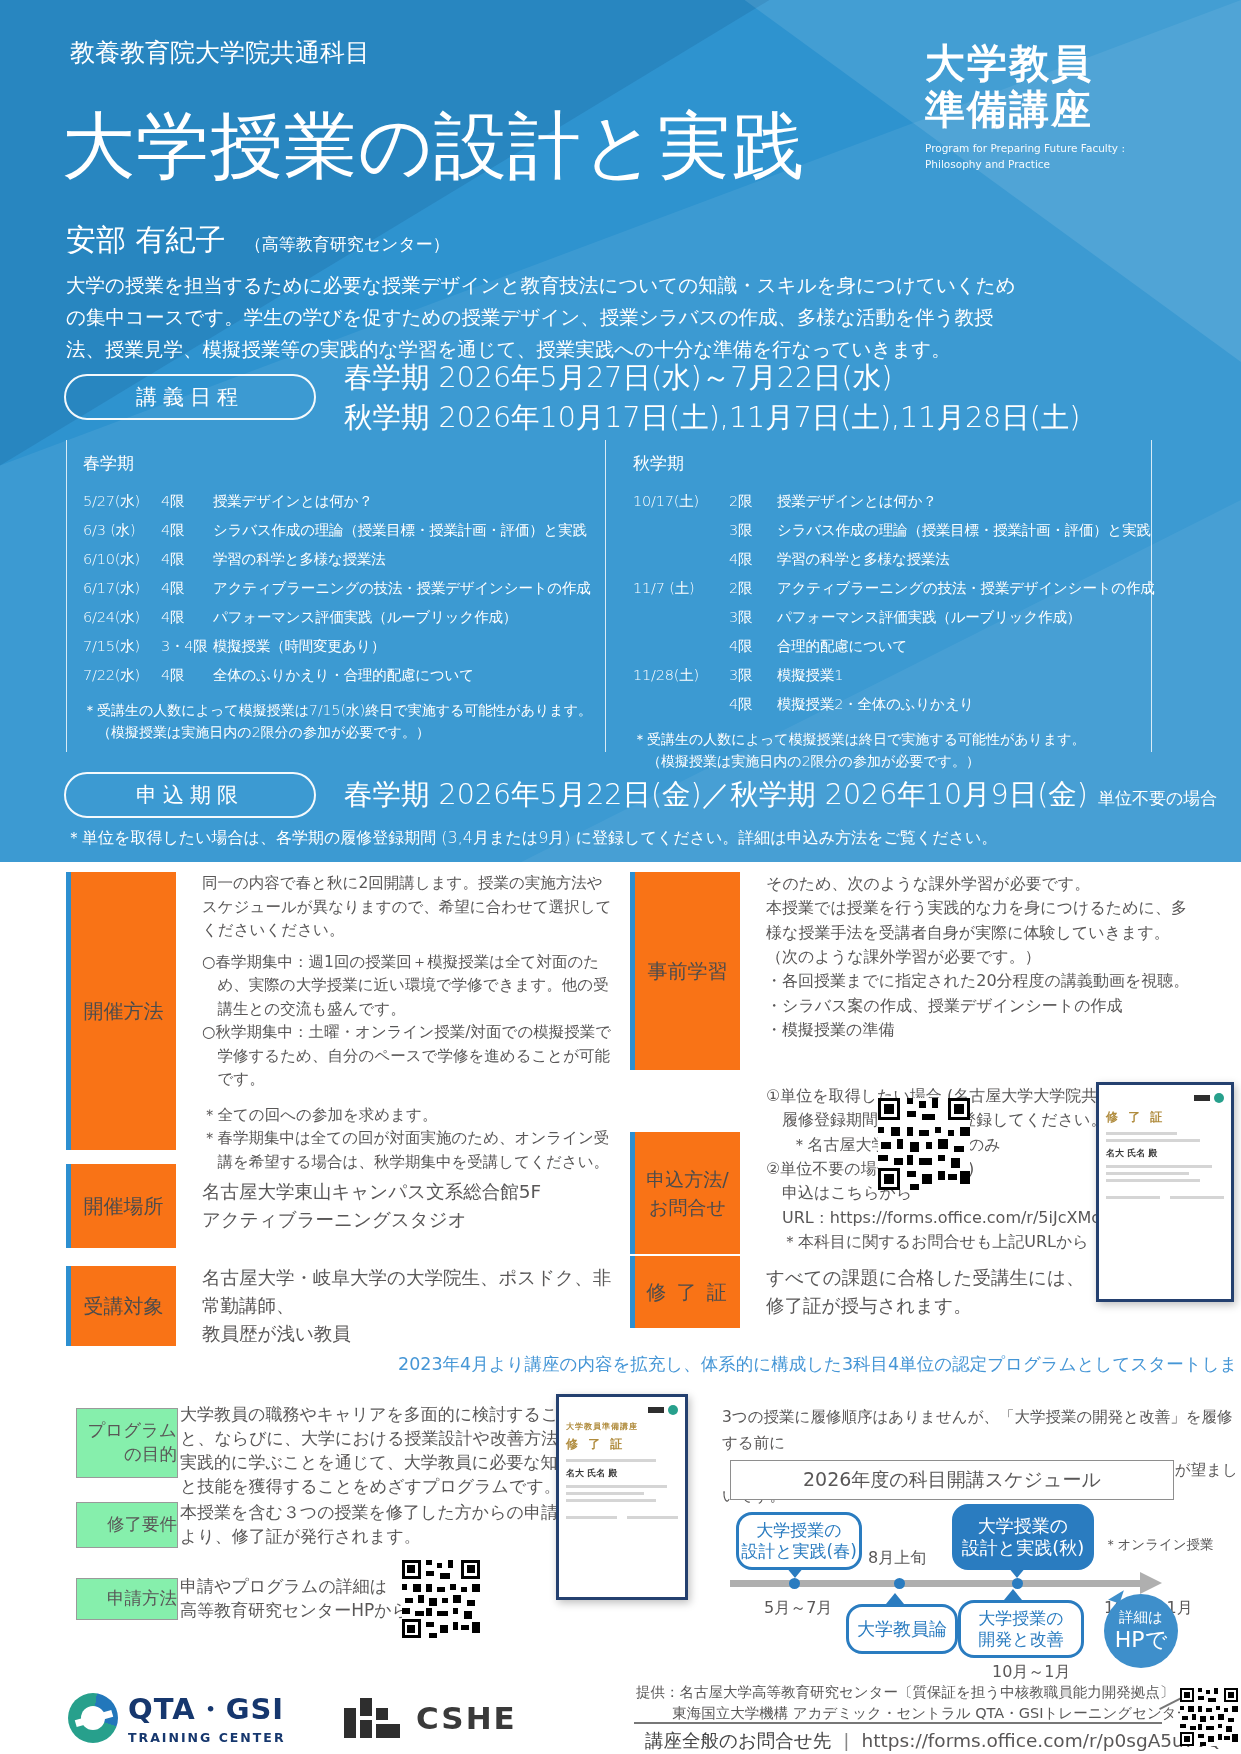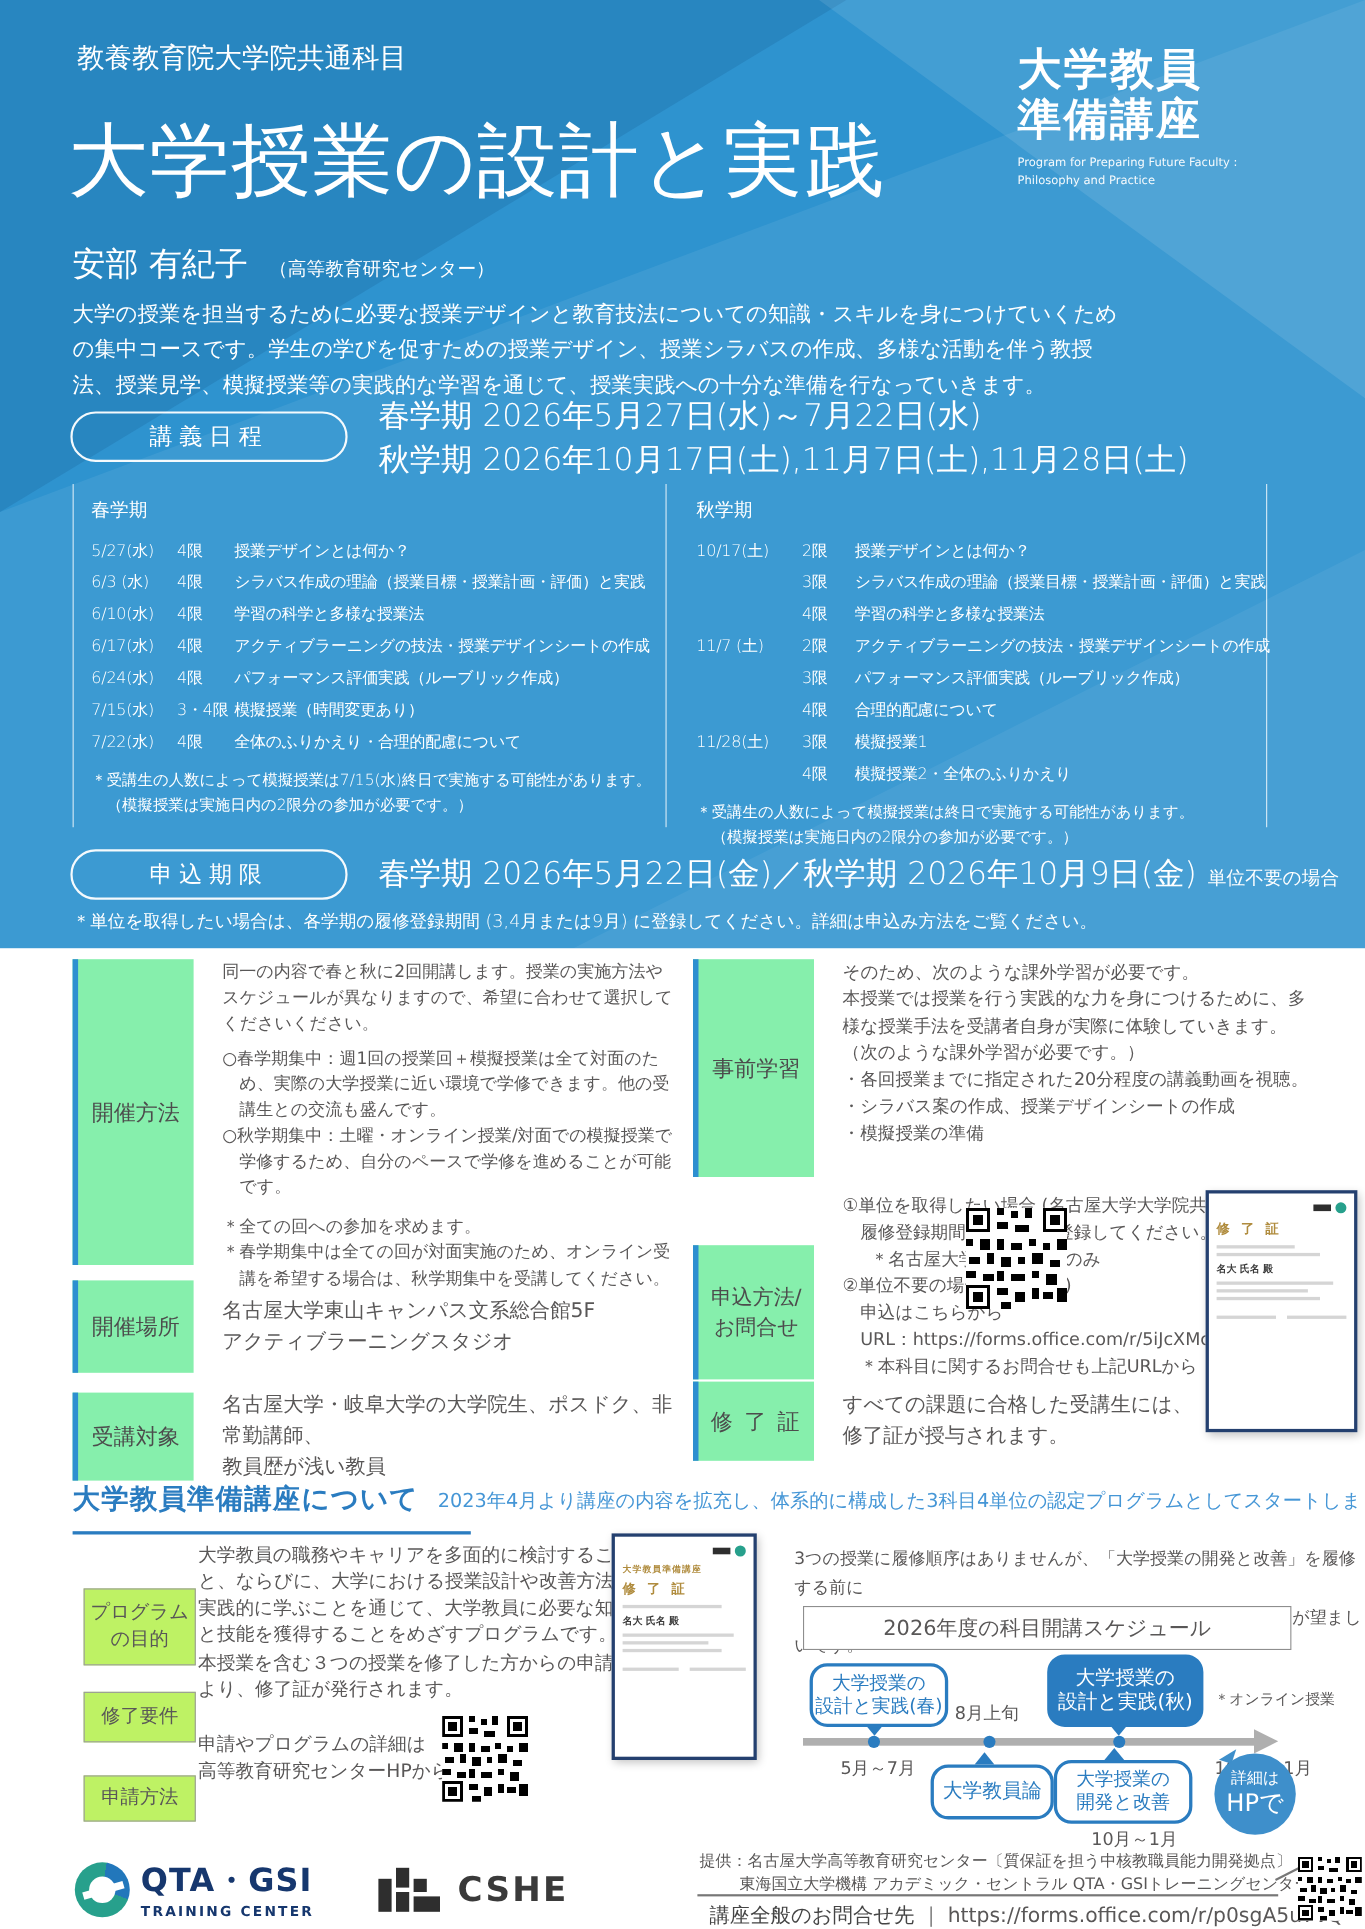--- a/index.html
+++ b/index.html
@@ -34,21 +34,21 @@
   .sched-season { font-size:17px; margin-bottom:12px; font-weight:300; }
   .srow { display:grid; grid-template-columns:78px 52px 1fr; font-size:14.5px; line-height:2.0; font-weight:300; letter-spacing:-0.2px; white-space:nowrap; }
   .fall .srow { grid-template-columns:96px 48px 1fr; }
   .sched-note { margin-top:10px; font-size:14px; line-height:1.55; font-weight:300; }
   .apply-date { position:absolute; left:344px; top:776px; color:#fff; font-size:28.5px; font-weight:300; white-space:nowrap; }
   .apply-suffix { font-size:17px; margin-left:10px; }
   .apply-note { position:absolute; left:66px; top:828px; color:#fff; font-size:16px; font-weight:300; }
 
   
   .iblock { position:absolute; display:flex; }
-  .ilabel { width:110px; background:#86efac; border-left:5px solid #2D8FD0; display:flex; align-items:center; justify-content:center; flex-direction:column; color:#4c4c4c; font-size:20px; line-height:1.5; text-align:center; flex-shrink:0; }
+  .ilabel { width:110px; background:#f97316; border-left:5px solid #2D8FD0; display:flex; align-items:center; justify-content:center; flex-direction:column; color:#4c4c4c; font-size:20px; line-height:1.5; text-align:center; flex-shrink:0; }
   .icontent { flex:1; padding-left:26px; color:#595757; font-size:16px; line-height:1.52; }
   #b-method { left:66px; top:872px; width:548px; height:278px; }
   #b-method .icontent { font-size:15.5px; }
   .hang { padding-left:1em; text-indent:-1em; }
   .mt6 { margin-top:8px; } .mt10 { margin-top:12px; }
   #b-place { left:66px; top:1164px; width:548px; height:84px; }
   #b-target { left:66px; top:1266px; width:548px; height:80px; }
   #b-place .icontent, #b-target .icontent, #b-certrow .icontent { font-size:18.5px; line-height:1.5; display:flex; flex-direction:column; justify-content:center; }
   #b-prestudy { left:630px; top:872px; width:560px; height:198px; }
   #b-apply { left:630px; top:1084px; width:560px; height:170px; }
@@ -73,21 +73,21 @@
   .cert-head { color:#B08C3E; font-size:8px; font-weight:bold; letter-spacing:1px; }
   .cert-title { color:#B08C3E; font-size:12px; font-weight:bold; letter-spacing:3px; margin:4px 0 6px; }
   .cline { height:3px; background:#d5d5d5; margin:4px 0; } .w60{width:60%;} .w70{width:70%;} .w80{width:80%;} .w90{width:90%;}
   .cert-name { font-size:9px; color:#3a3a3a; font-weight:bold; margin:5px 0; }
   .cert-sign { display:flex; gap:10px; margin-top:10px; }
   .cert-sign .cline { flex:1; }
 
   
   .sec2-head { position:absolute; left:66px; top:1346px; width:362px; color:#2A7CC0; font-size:25px; font-weight:bold; letter-spacing:1px; padding-bottom:13px; border-bottom:3px solid #2A7CC0; }
   .sec2-sub { position:absolute; left:398px; top:1352px; color:#4596D6; font-size:17.5px; white-space:nowrap; }
-  .pbox { position:absolute; border:1px solid #9a9a9a; background:#bef264; color:#595757; display:flex; flex-direction:column; align-items:center; justify-content:center; font-size:17.5px; line-height:1.35; text-align:center;margin-top:36px; }
+  .pbox { position:absolute; border:1px solid #9a9a9a; background:#86efac; color:#595757; display:flex; flex-direction:column; align-items:flex-end; justify-content:center; font-size:17.5px; line-height:1.35; text-align:center; }
   #pbox-purpose { left:76px; top:1408px; width:102px; height:70px; }
   #pbox-req { left:76px; top:1502px; width:102px; height:46px; }
   #pbox-how { left:76px; top:1578px; width:102px; height:42px; }
   .ptext { position:absolute; color:#595757; font-size:17px; line-height:1.42; }
   #ptext-purpose { left:180px; top:1402px; width:396px; }
   #ptext-req { left:180px; top:1500px; width:404px; }
   #ptext-how { left:180px; top:1574px; width:230px; }
   .pnote { position:absolute; left:722px; top:1404px; color:#595757; font-size:15.5px; line-height:1.7; }
   .sbox { position:absolute; left:730px; top:1460px; width:444px; height:40px; border:1.5px solid #8e8e8e; display:flex; align-items:center; justify-content:center; font-size:19px; color:#595757; background:#fff; }
 
@@ -391,21 +391,20 @@
     <div class="cert-name">名大 氏名 殿</div>
     <div class="cline w90"></div>
       <div class="cline w70"></div>
       <div class="cline w80"></div>
     <div class="cert-sign">
       <div class="cline"></div>
         <div class="cline"></div>
     </div>
   </div>
 
-  <div class="sec2-head">大学教員準備講座について</div>
   <div class="sec2-sub">2023年4月より講座の内容を拡充し、体系的に構成した3科目4単位の認定プログラムとしてスタートしました！</div>
 
   <div class="pbox" id="pbox-purpose">
     <div>プログラム</div>
     <div>の目的</div>
   </div>
   <div class="ptext" id="ptext-purpose">大学教員の職務やキャリアを多面的に検討すること、ならびに、大学における授業設計や改善方法を実践的に学ぶことを通じて、大学教員に必要な知識と技能を獲得することをめざすプログラムです。</div>
 
   <div class="pbox" id="pbox-req">修了要件</div>
   <div class="ptext" id="ptext-req">本授業を含む３つの授業を修了した方からの申請により、修了証が発行されます。</div>

